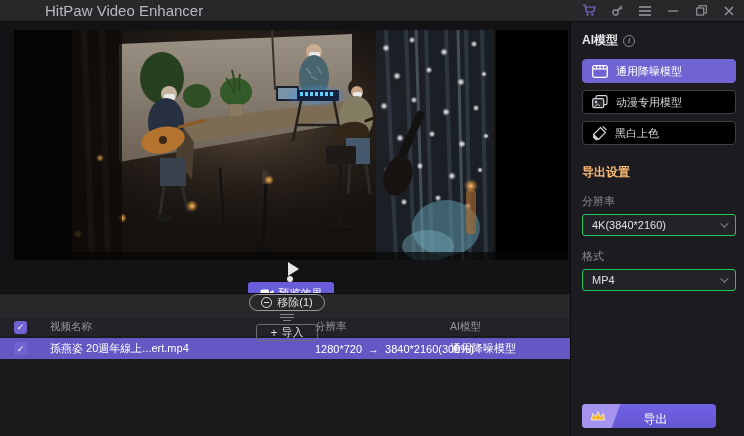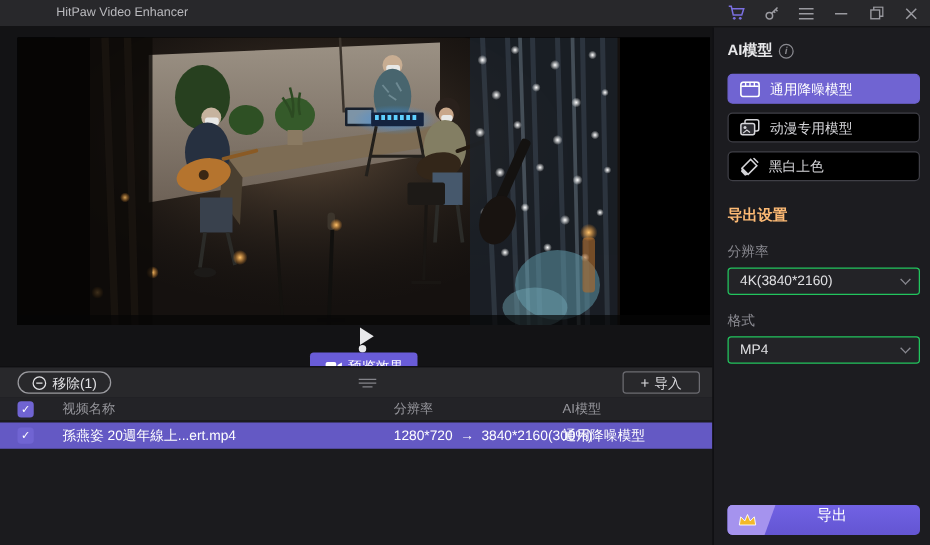--- a/index.html
+++ b/index.html
@@ -3,21 +3,21 @@
 <meta charset="utf-8">
 <style>
   * { margin:0; padding:0; box-sizing:border-box; }
   html,body { width:744px; height:436px; background:#131315; overflow:hidden; }
   body { font-family:"Liberation Sans","DejaVu Sans",sans-serif; color:#d8d8dc; font-size:11px; }
   .window { position:relative; width:744px; height:436px; background:#131315; }
 
   
   .titlebar { position:absolute; top:0; left:0; right:0; height:22px; background:#28282b;
     display:flex; align-items:center; padding:0 8px 0 14px; border-bottom:1px solid #0d0d0f; }
-  .titlebar .title { color:#b9b9bd; font-size:10px;padding-left:31px; }
+  .titlebar .title { color:#b9b9bd; font-size:15px;padding-left:31px; }
   .tb-icons { margin-left:auto; display:flex; align-items:center; gap:14px; }
   .tb-ic { width:14px; height:14px; display:flex; align-items:center; justify-content:center; color:#9a9aa0; cursor:pointer; }
   .tb-ic svg { display:block; }
   .tb-close { font-size:12px; }
 
   
   .content { position:absolute; top:22px; left:0; right:0; bottom:0; display:flex; }
   .left { width:570px; position:relative; background:#131315; }
   .sidebar { width:174px; background:#1c1c20; border-left:1px solid #0d0d0f; position:relative;
     padding:10px 9px 0 11px; }
@@ -33,21 +33,21 @@
     border-bottom:7px solid transparent; margin-left:4px; cursor:pointer; }
   .seek { flex:1; display:flex; align-items:center; margin:0 14px 0 14px; height:14px; cursor:pointer; }
   .seek-thumb { width:6px; height:6px; border-radius:50%; background:#e8e8ea; flex:0 0 auto; }
   .seek-track { flex:1; height:2px; background:#48484e; margin-left:2px; border-radius:1px; }
   .preview-btn { width:86px; height:22px; background:#695cd8; border-radius:3px; display:flex;
     align-items:center; justify-content:center; gap:5px; color:#fff; cursor:pointer; flex:0 0 auto; }
   .preview-btn svg { display:block; }
 
   
   .file-panel { position:absolute; top:271px; left:0; right:0; bottom:0; background:#1b1b1e; border-top:1px solid #0d0d0f; }
-  .toolbar { height:24px; background:#28282b; display:flex; align-items:center; padding:0 10px 0 14px; }
+  .toolbar { height:24px; background:#28282b; display:flex; align-items:center; padding:0 10px 0 14px;flex-direction:column; }
   .remove-btn { height:18px; border:1px solid #9a9a9f; border-radius:9px; display:flex; align-items:center;
     gap:5px; padding:0 11px; color:#e3e3e6; cursor:pointer; background:transparent; }
   .minus-circle { width:11px; height:11px; border:1px solid #e3e3e6; border-radius:50%; position:relative; }
   .minus-circle::after { content:""; position:absolute; left:2px; right:2px; top:4px; height:1px; background:#e3e3e6; }
   .panel-handle { margin:0 auto; display:flex; flex-direction:column; align-items:center; gap:2px; cursor:pointer; padding:3px 20px; }
   .panel-handle i { display:block; width:14px; height:1px; background:#84848a; }
   .panel-handle i:last-child { width:8px; }
   .import-btn { height:18px; width:62px; border:1px solid #6c6c72; border-radius:3px; display:flex;
     align-items:center; justify-content:center; gap:4px; color:#d8d8dc; cursor:pointer; background:transparent; }
   .plus { font-size:12px; line-height:1; color:#d8d8dc; }
@@ -69,22 +69,22 @@
   .model-btn.selected { background:#7064d2; border-color:#7064d2; color:#fff; }
   .model-btn svg { display:block; flex:0 0 auto; }
 
   .export-header { font-weight:bold; color:#fdba74; font-size:12px; margin:19px 0 0 0; }
   .field-label { color:#8b8b92; margin:13px 0 5px 0; }
   .dropdown { width:154px; height:22px; background:#232327; border:1px solid #22c55e; border-radius:3px;
     display:flex; align-items:center; padding:0 9px; color:#e0e0e3; cursor:pointer; }
   .chev { margin-left:auto; width:6px; height:6px; border-right:1.4px solid #8a8a92; border-bottom:1.4px solid #8a8a92;
     transform:rotate(45deg) translateY(-2px); }
 
-  .export-btn { position:absolute; left:11px; bottom:8px; width:154px; height:24px; border-radius:4px;
-    background:linear-gradient(180deg,#7162e4,#6355d2); overflow:hidden; display:flex; align-items:flex-start;
+  .export-btn { position:absolute; left:11px; bottom:8px; width:134px; height:24px; border-radius:4px;
+    background:linear-gradient(180deg,#7162e4,#6355d2); overflow:hidden; display:flex; align-items:flex-end;
     justify-content:center; color:#fff; font-size:12px; cursor:pointer;padding-left:13px; }
   .crown-badge { position:absolute; left:-8px; top:0; bottom:0; width:42px; background:#a593ee;
     transform:skewX(-20deg); display:flex; align-items:center; justify-content:center; }
   .crown-badge svg { transform:skewX(20deg); display:block; margin-left:6px; }
 </style>
 </head>
 <body>
 
 <div class="window">
 

